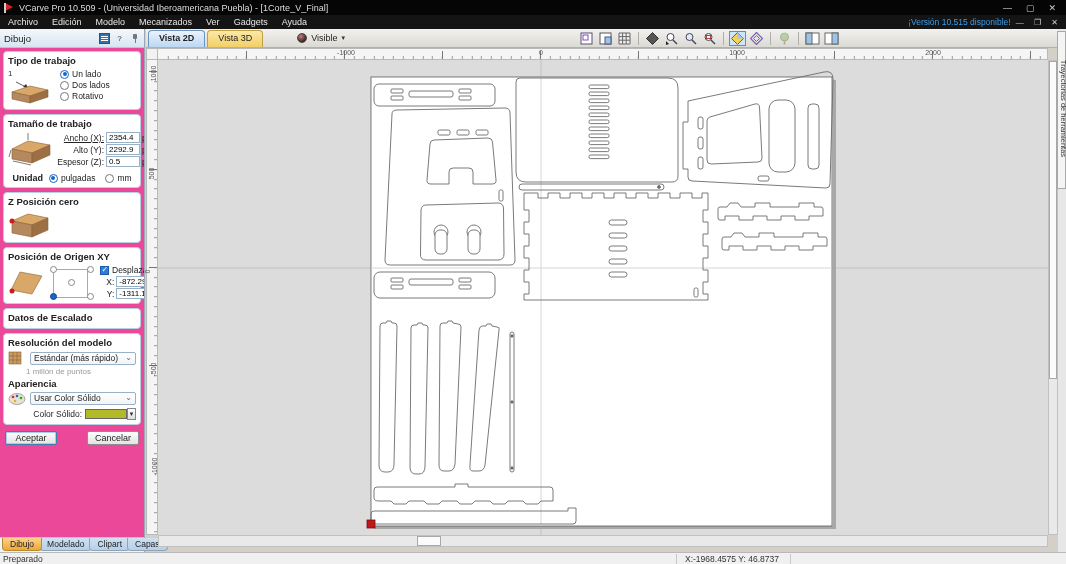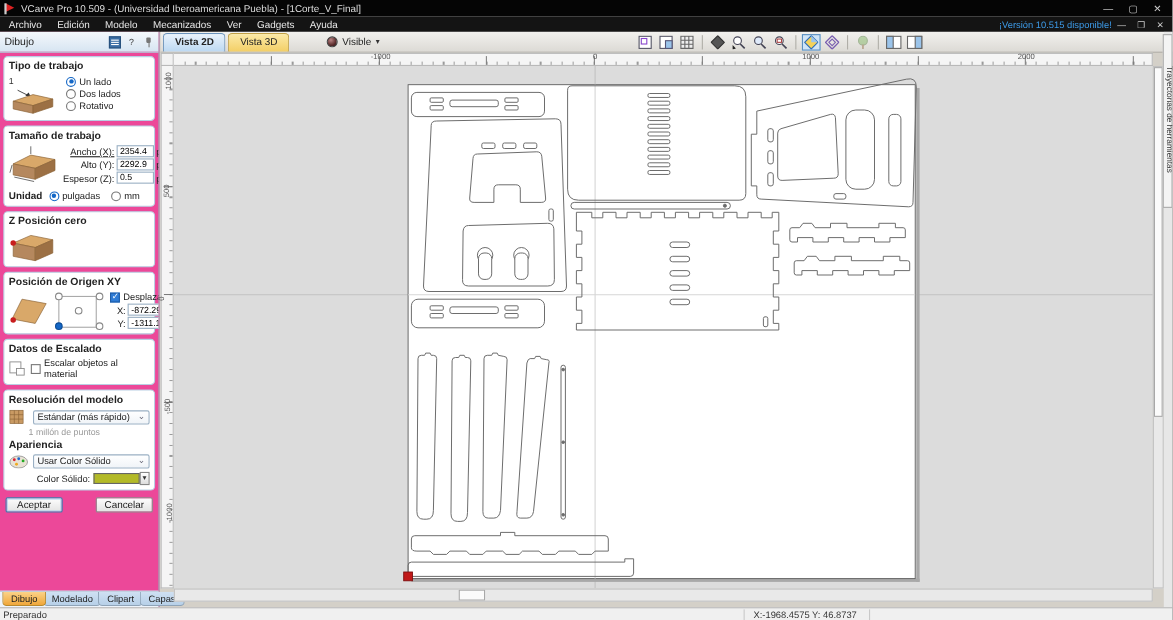--- a/index.html
+++ b/index.html
@@ -212,21 +212,21 @@
                 <input class="num" readonly="" value="2292.9" style="">
                 <span class="lbl" style="margin-left:2px;">pulgadas</span>
                 </div>
               <div class="row">
                   <span class="lbl" style="width:48px;text-align:right;margin-right:2px;">Espesor (Z):</span>
                 <input class="num" readonly="" value="0.5" style="">
                 <span class="lbl" style="margin-left:2px;">pulgadas</span>
                 </div>
             </div>
           </div>
-          <div class="row" style="margin-top:2px;">
+          <div class="row" style="margin-top:2px;justify-content:center;">
             <b style="font-size:9px;margin-right:6px;">Unidad</b>
             <span class="rb on"></span>
               <span class="lbl" style="margin-right:10px;">pulgadas</span>
             <span class="rb"></span>
               <span class="lbl">mm</span>
           </div>
         </div>
 
         <div class="card">
           <h4>Z Posición cero</h4>
@@ -270,28 +270,20 @@
               <div class="row" style="justify-content:flex-end;">
                   <span class="lbl" style="margin-right:2px;">Y:</span>
                 <input class="num" readonly="" value="-1311.16" style="">
                 </div>
             </div>
           </div>
         </div>
 
         <div class="card">
           <h4>Datos de Escalado</h4>
-          <div class="row">
-            <svg class="blockimg" width="16" height="14" viewBox="0 0 16 14">
-              <rect x="1" y="1" width="10" height="10" fill="#fff" stroke="#888" stroke-width="0.8"></rect>
-              <rect x="7" y="7" width="7" height="6" fill="#fff" stroke="#888" stroke-width="0.8"></rect>
-            </svg>
-            <span class="cb"></span>
-            <span class="lbl">Escalar objetos al material</span>
-          </div>
         </div>
 
         <div class="card">
           <h4>Resolución del modelo</h4>
           <div class="row">
             <svg class="blockimg" width="18" height="16" viewBox="0 0 18 16">
               <rect x="1" y="2" width="12" height="12" fill="#c99a63" stroke="#8a6236" stroke-width="0.6"></rect>
               <path d="M1,6 H13 M1,10 H13 M5,2 V14 M9,2 V14" stroke="#8a6236" stroke-width="0.6"></path>
             </svg>
             <div class="dd">

